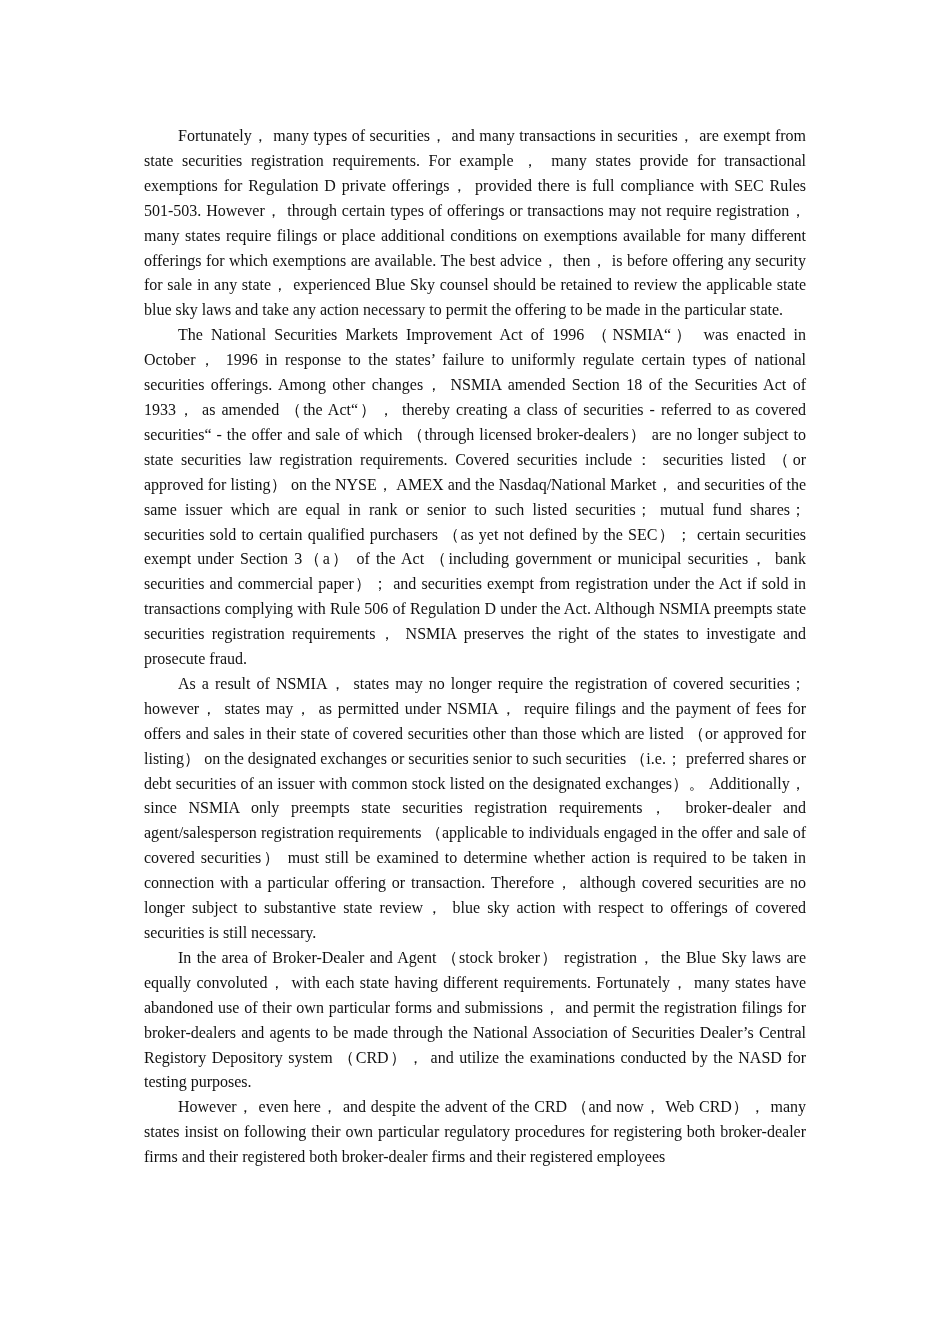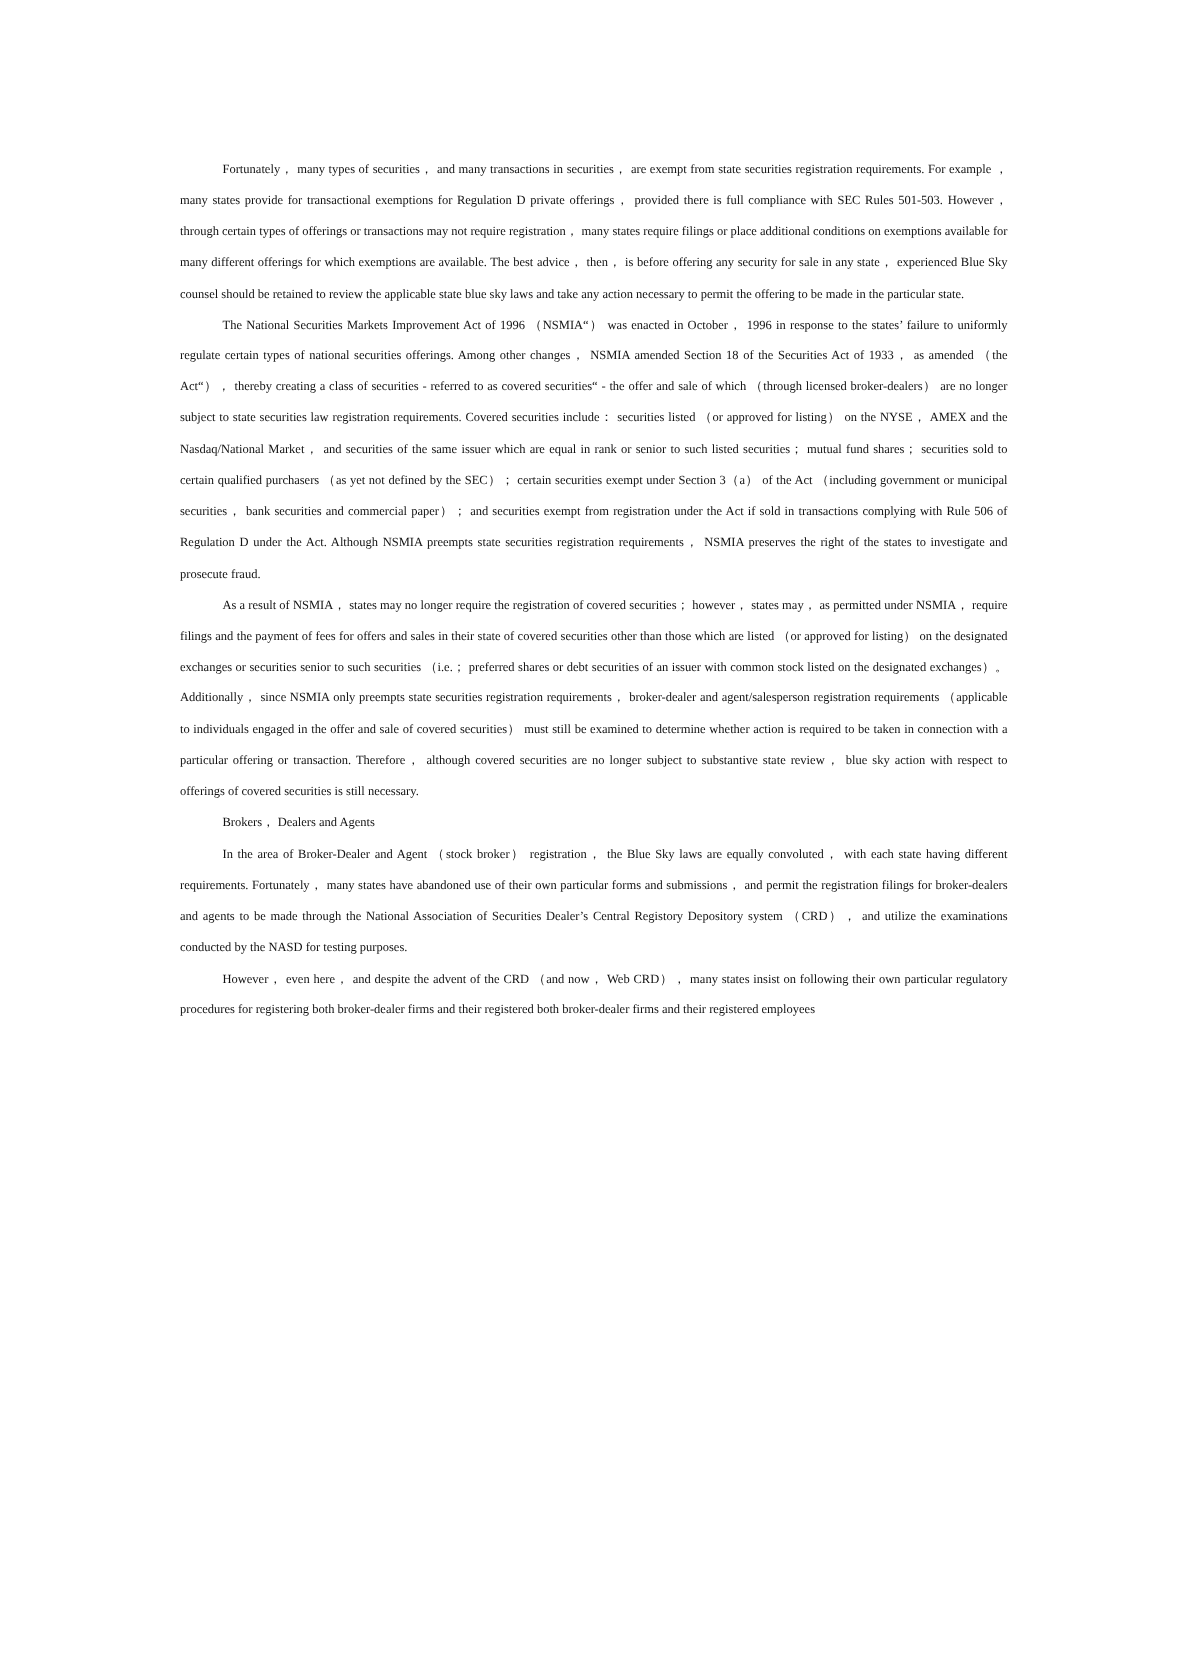--- a/index.html
+++ b/index.html
@@ -20,21 +20,21 @@
       width: 950px;
       height: 1344px;
       background: #ffffff;
     }
     .content {
       position: absolute;
       left: 144px;
       top: 124px;
       width: 662px;
       font-family: "Liberation Serif", "DejaVu Serif", serif;
-      font-size: 10px;
+      font-size: 16px;
       line-height: 24.9px;
       color: #111111;
     }
     .para {
       margin: 0;
       text-align: justify;
       text-indent: 34px;
     }
     .heading {
       margin: 0;
@@ -43,17 +43,16 @@
     }
   </style>
 </head>
 <body>
 
 <div class="page">
   <div class="content">
     <p class="para">Fortunately， many types of securities， and many transactions in securities， are exempt from state securities registration requirements. For example ， many states provide for transactional exemptions for Regulation D private offerings， provided there is full compliance with SEC Rules 501-503. However， through certain types of offerings or transactions may not require registration， many states require filings or place additional conditions on exemptions available for many different offerings for which exemptions are available. The best advice， then， is before offering any security for sale in any state， experienced Blue Sky counsel should be retained to review the applicable state blue sky laws and take any action necessary to permit the offering to be made in the particular state.</p>
     <p class="para">The National Securities Markets Improvement Act of 1996 （NSMIA“） was enacted in October， 1996 in response to the states’ failure to uniformly regulate certain types of national securities offerings. Among other changes， NSMIA amended Section 18 of the Securities Act of 1933， as amended （the Act“）， thereby creating a class of securities - referred to as covered securities“ - the offer and sale of which （through licensed broker-dealers） are no longer subject to state securities law registration requirements. Covered securities include： securities listed （or approved for listing） on the NYSE， AMEX and the Nasdaq/National Market， and securities of the same issuer which are equal in rank or senior to such listed securities； mutual fund shares； securities sold to certain qualified purchasers （as yet not defined by the SEC）； certain securities exempt under Section 3（a） of the Act （including government or municipal securities， bank securities and commercial paper）； and securities exempt from registration under the Act if sold in transactions complying with Rule 506 of Regulation D under the Act. Although NSMIA preempts state securities registration requirements， NSMIA preserves the right of the states to investigate and prosecute fraud.</p>
     <p class="para">As a result of NSMIA， states may no longer require the registration of covered securities； however， states may， as permitted under NSMIA， require filings and the payment of fees for offers and sales in their state of covered securities other than those which are listed （or approved for listing） on the designated exchanges or securities senior to such securities （i.e.； preferred shares or debt securities of an issuer with common stock listed on the designated exchanges）。 Additionally， since NSMIA only preempts state securities registration requirements， broker-dealer and agent/salesperson registration requirements （applicable to individuals engaged in the offer and sale of covered securities） must still be examined to determine whether action is required to be taken in connection with a particular offering or transaction. Therefore， although covered securities are no longer subject to substantive state review， blue sky action with respect to offerings of covered securities is still necessary.</p>
-    <p class="heading">Brokers， Dealers and Agents</p>
     <p class="para">In the area of Broker-Dealer and Agent （stock broker） registration， the Blue Sky laws are equally convoluted， with each state having different requirements. Fortunately， many states have abandoned use of their own particular forms and submissions， and permit the registration filings for broker-dealers and agents to be made through the National Association of Securities Dealer’s Central Registory Depository system （CRD）， and utilize the examinations conducted by the NASD for testing purposes.</p>
     <p class="para">However， even here， and despite the advent of the CRD （and now， Web CRD）， many states insist on following their own particular regulatory procedures for registering both broker-dealer firms and their registered both broker-dealer firms and their registered employees</p>
   </div>
 </div>
 
 </body></html>

